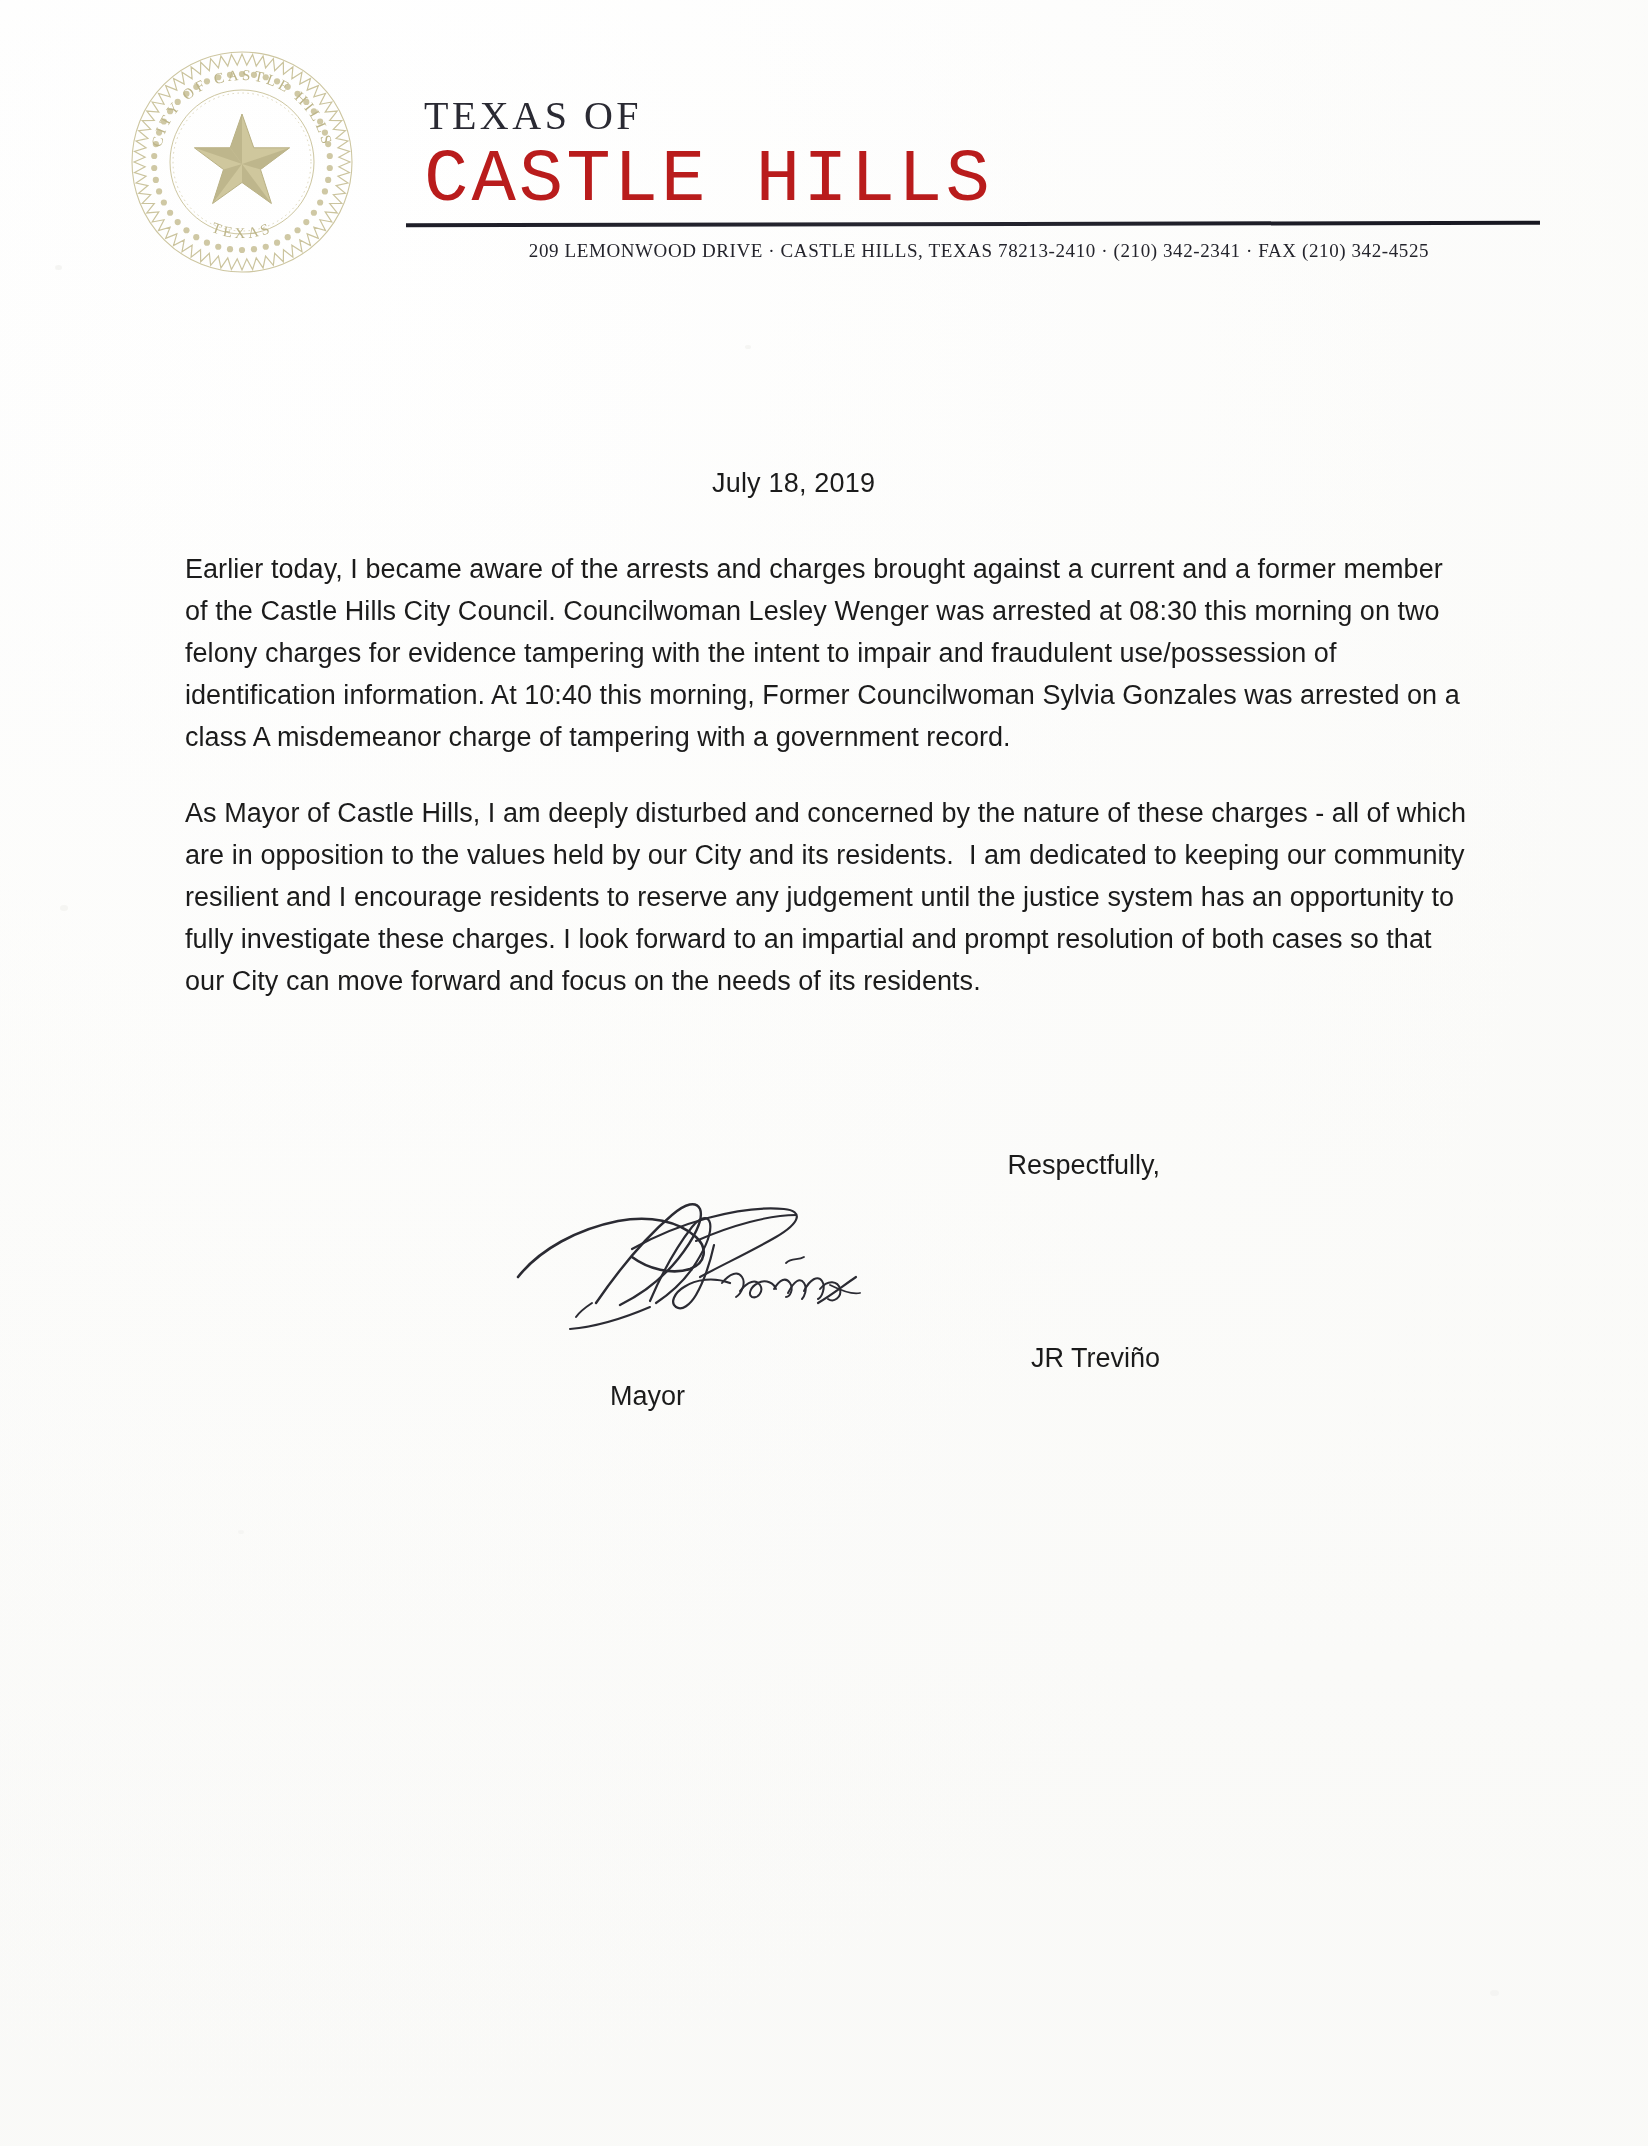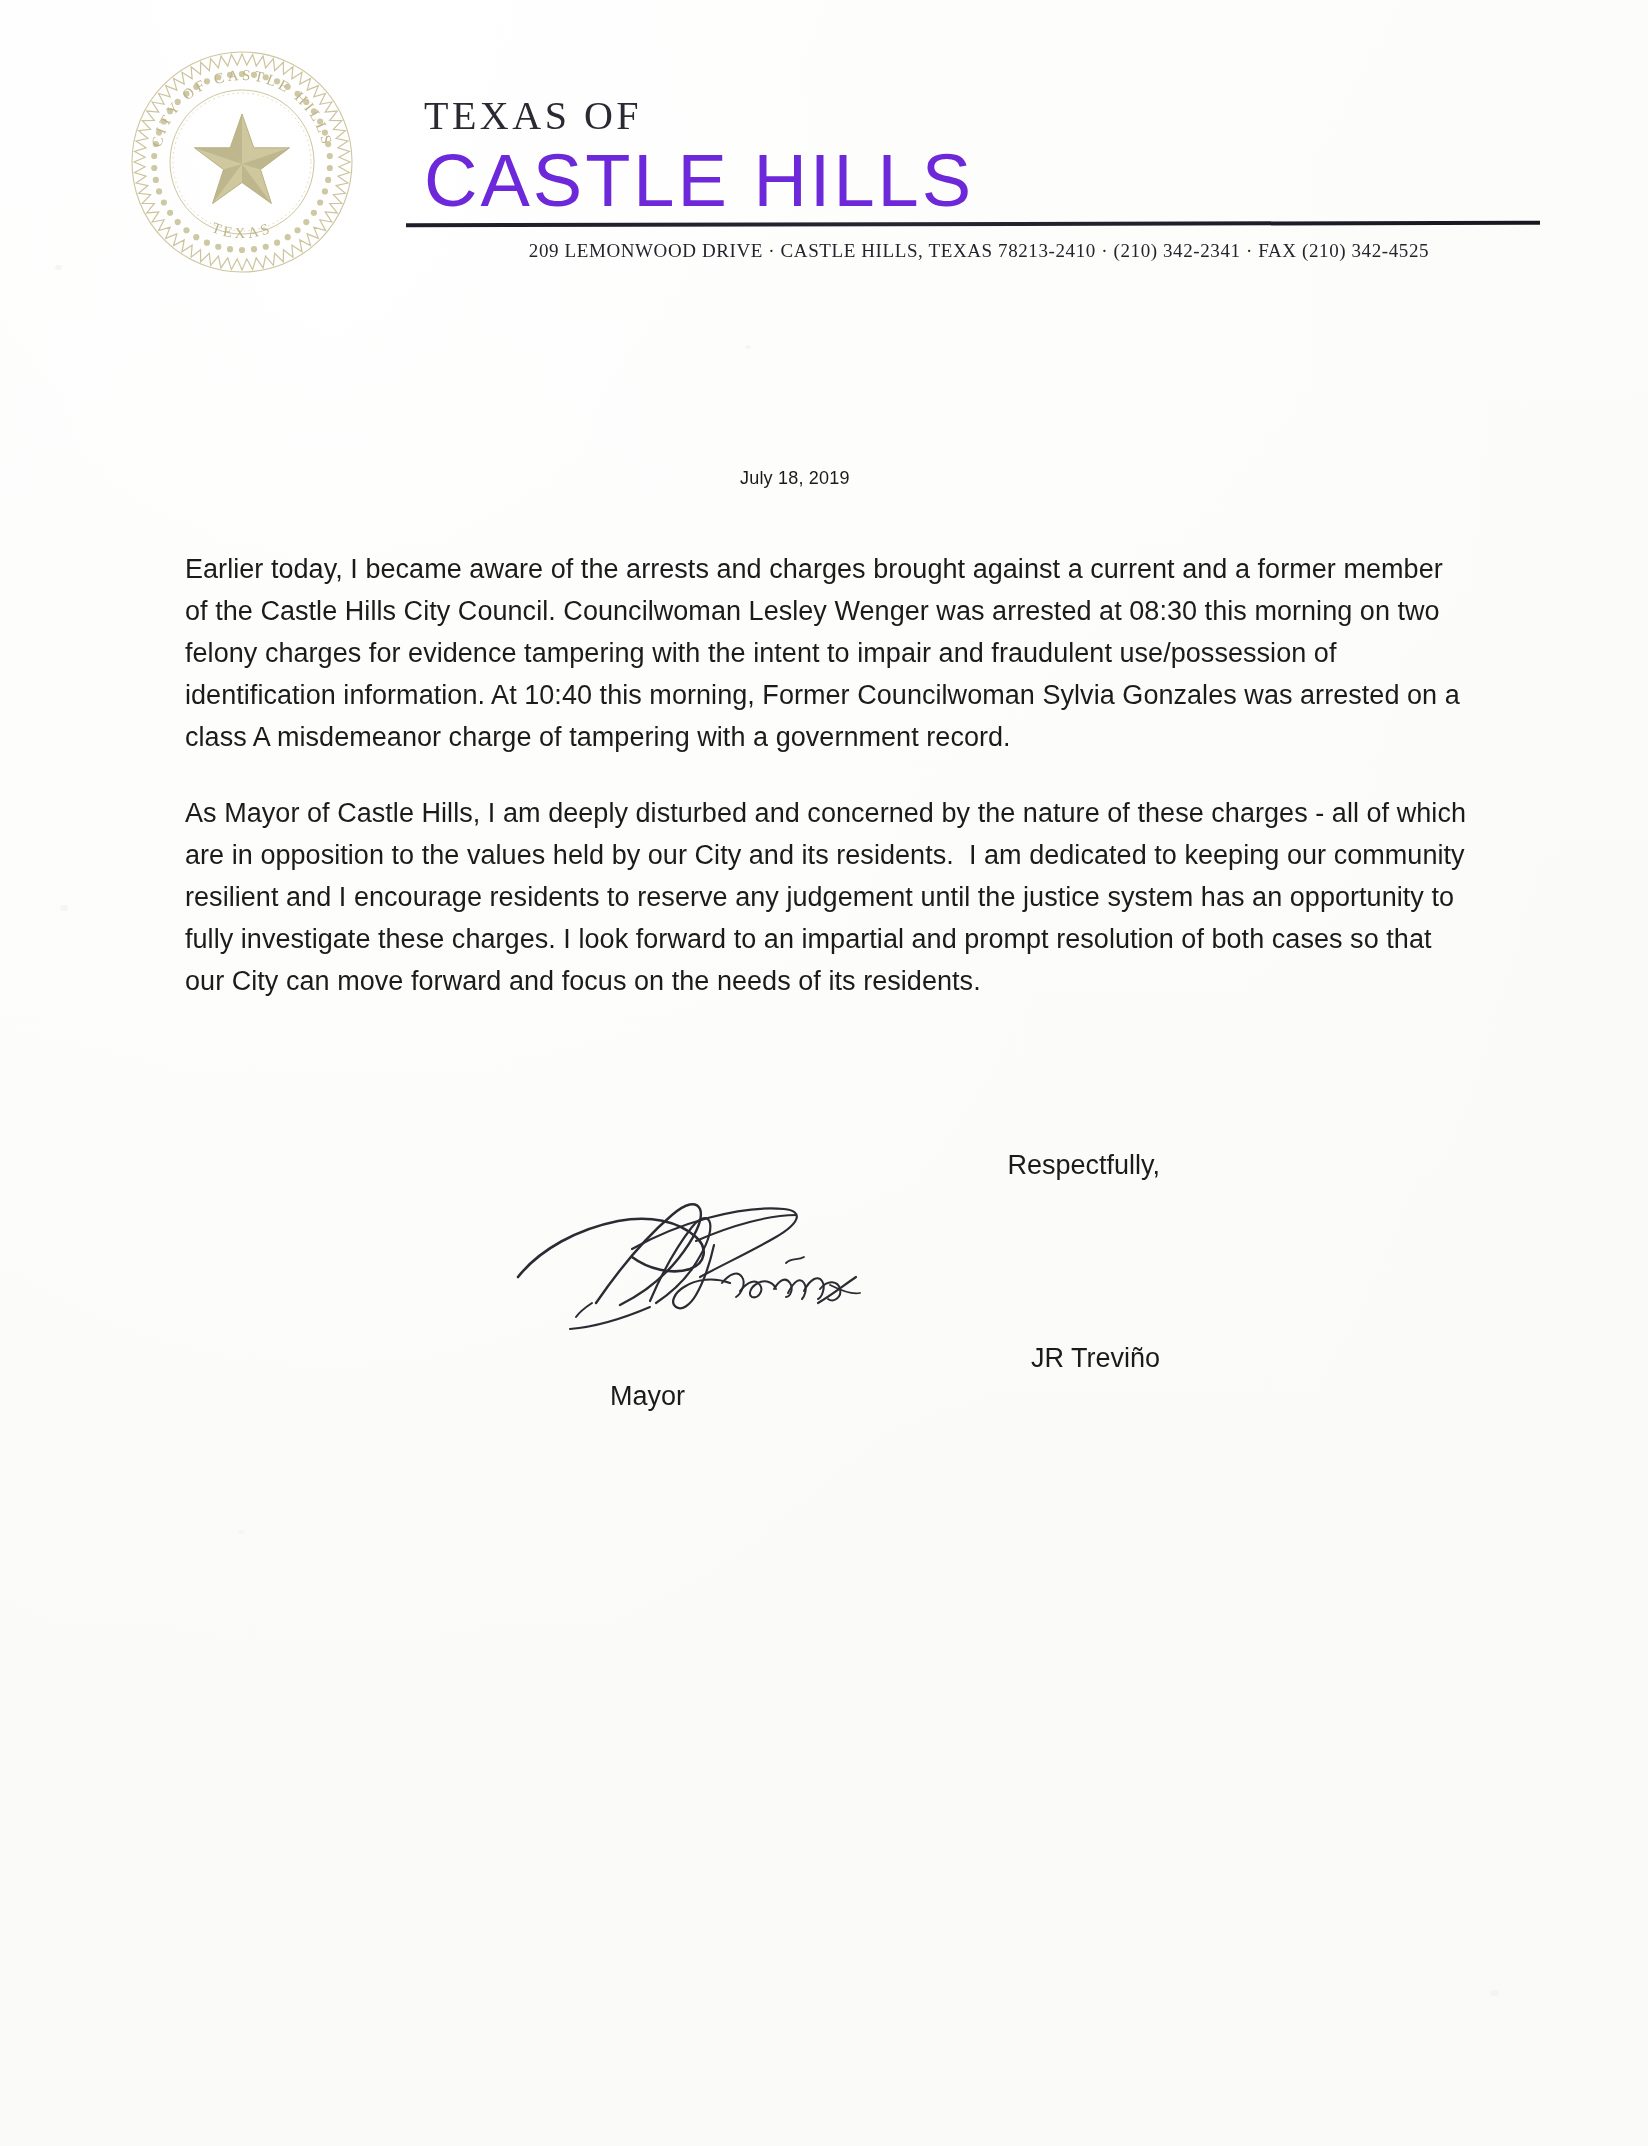--- a/index.html
+++ b/index.html
@@ -55,24 +55,24 @@
   .city-of {
     font-family: "Liberation Serif", serif;
     font-size: 40px;
     letter-spacing: 3.5px;
     color: #2a2a33;
     line-height: 1;
     margin: 0;
     font-weight: 400;
   }
   .castle-hills {
-    font-family: Liberation Sans, sans-serif;
+    font-family: Liberation Mono, monospace;
     font-size: 74px;
     letter-spacing: 3px;
-    color: #6d28d9;
+    color: #b91c1c;
     line-height: 1.05;
     margin: 6px 0 4px 0;
     font-weight: 400;
   }
   .rule {
     position: absolute;
     left: 406px;
     top: 222px;
     width: 1134px;
     height: 4px;
@@ -88,23 +88,23 @@
     font-family: "Liberation Serif", serif;
     font-size: 19px;
     letter-spacing: 0.6px;
     color: #24242c;
     font-weight: 400;
   }
 
   
   .date-line {
     position: absolute;
-    left: 740px;
+    left: 712px;
     top: 468px;
-    font-size: 18px;
+    font-size: 27px;
     color: #1b1b1b;
     letter-spacing: 0.2px;
   }
   .body-block {
     position: absolute;
     left: 185px;
     top: 548px;
     width: 1298px;
   }
   .body-block p {

